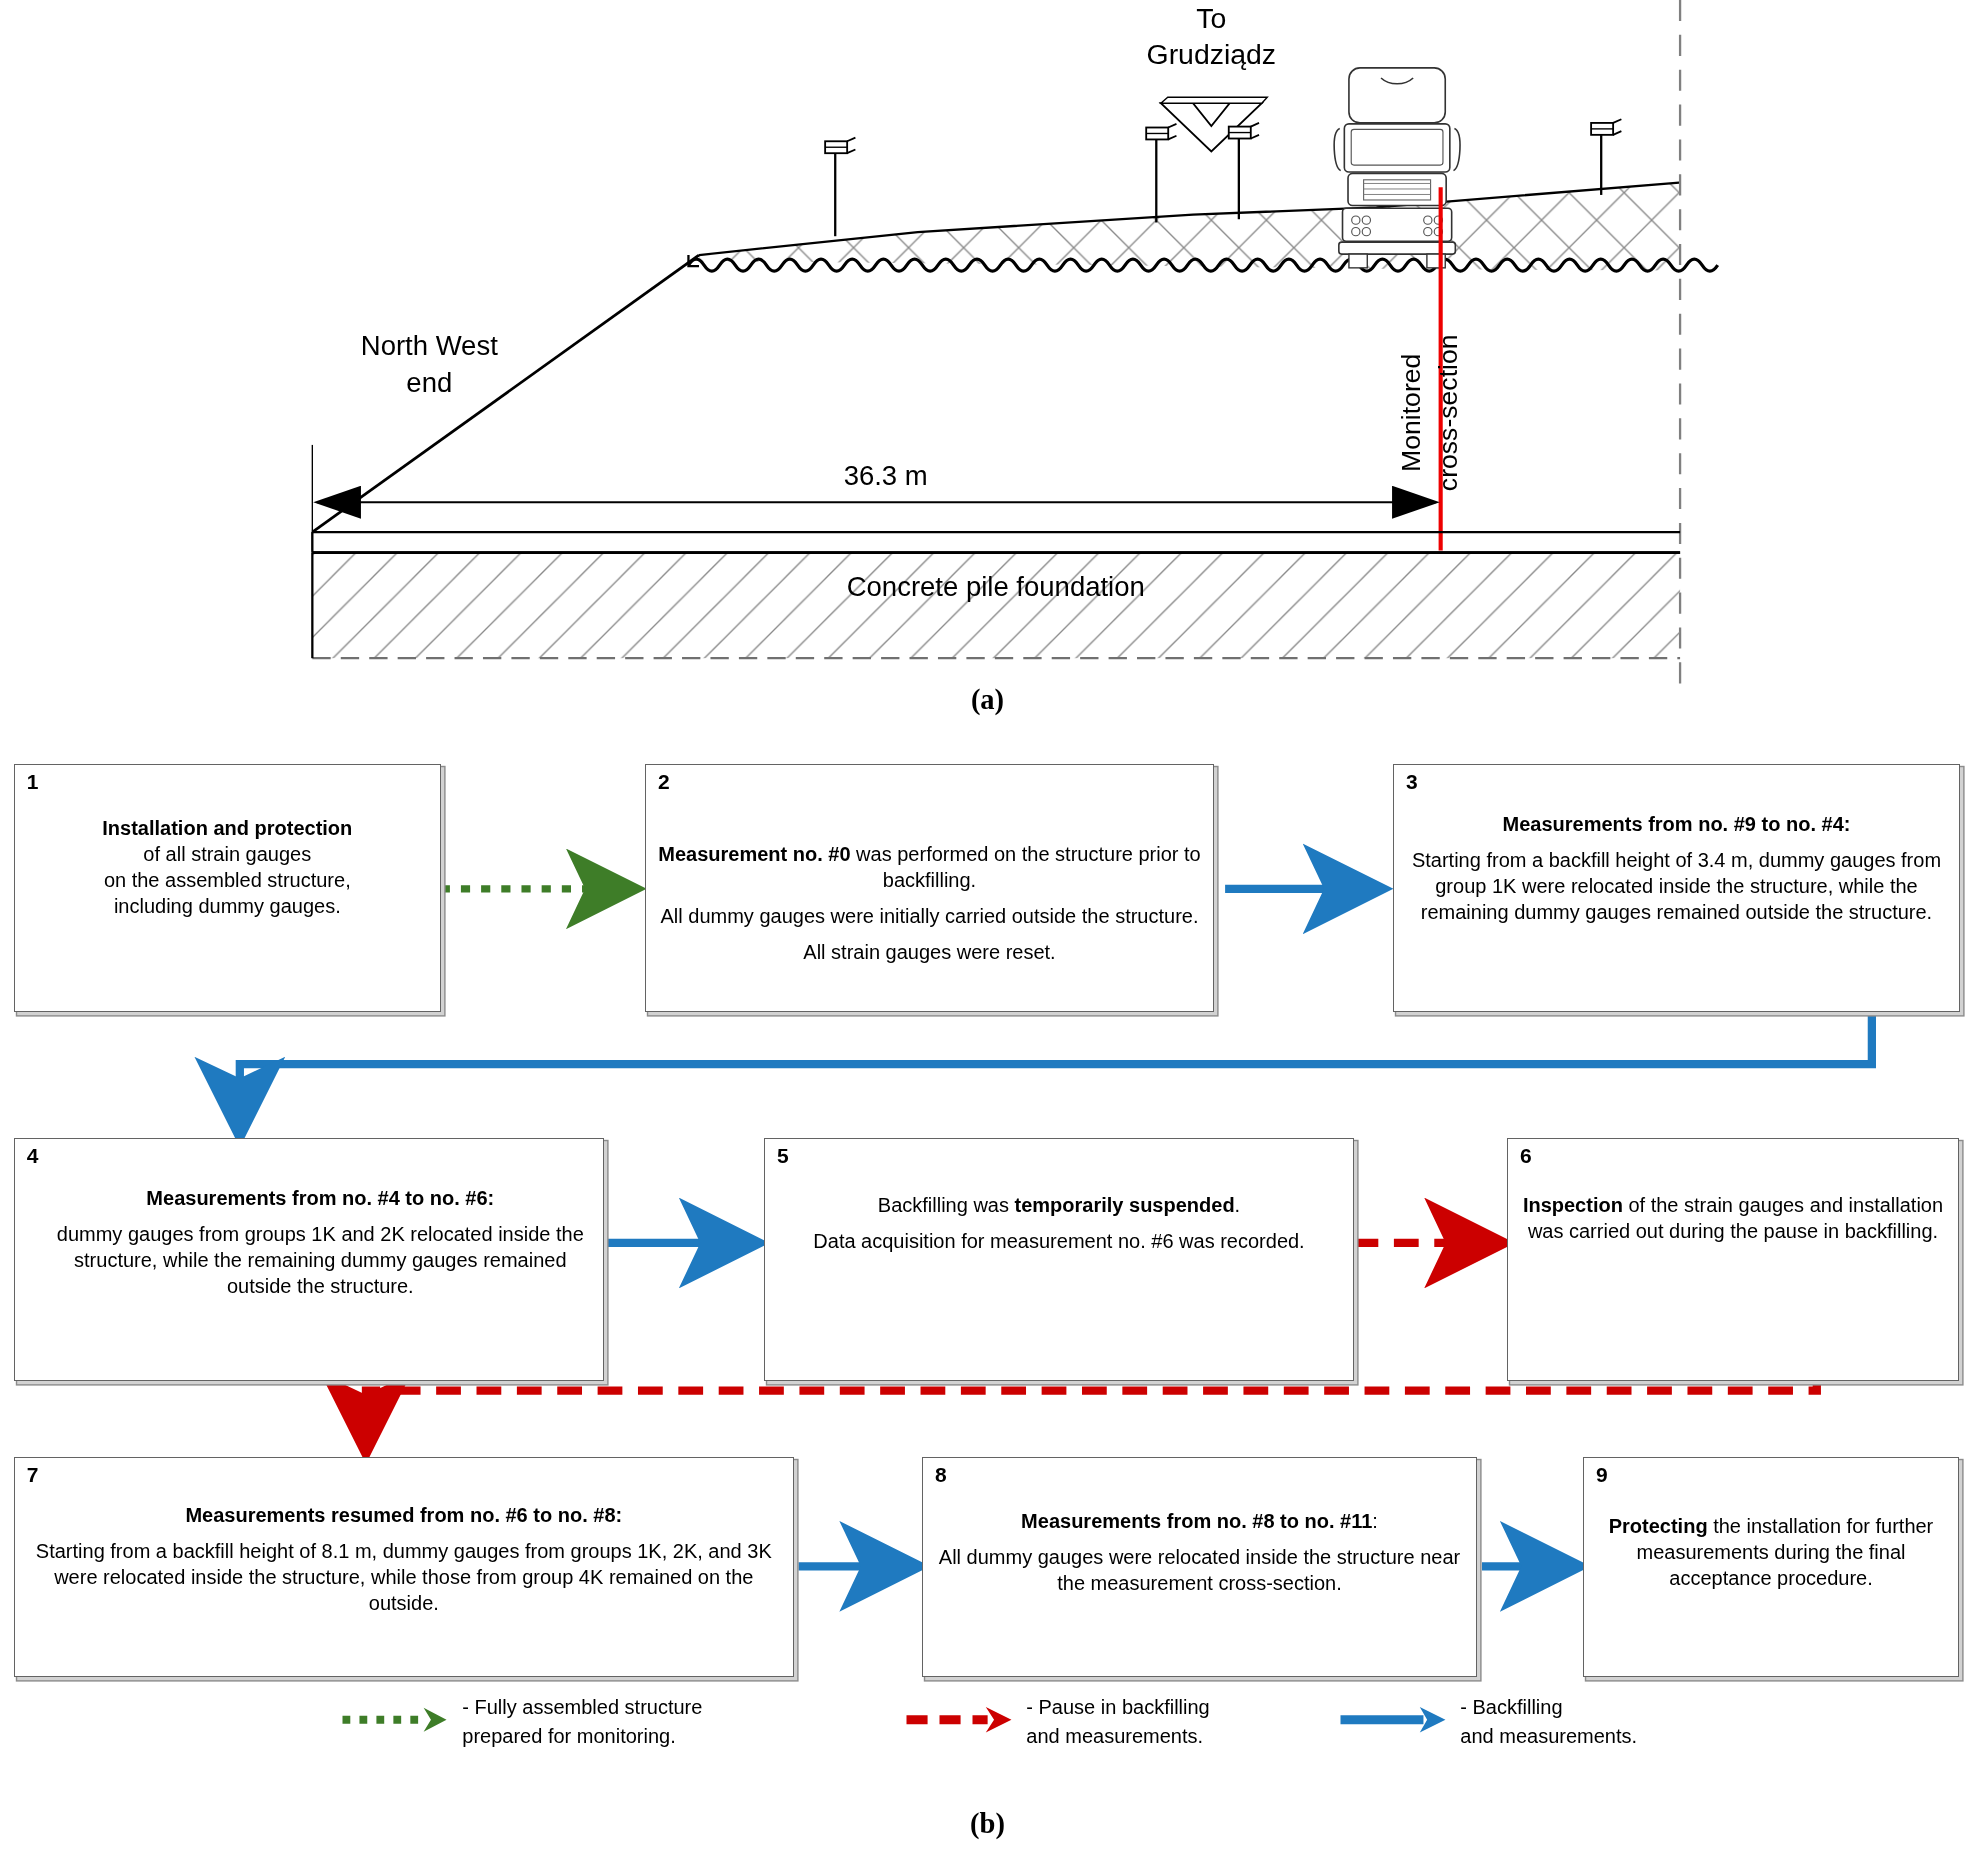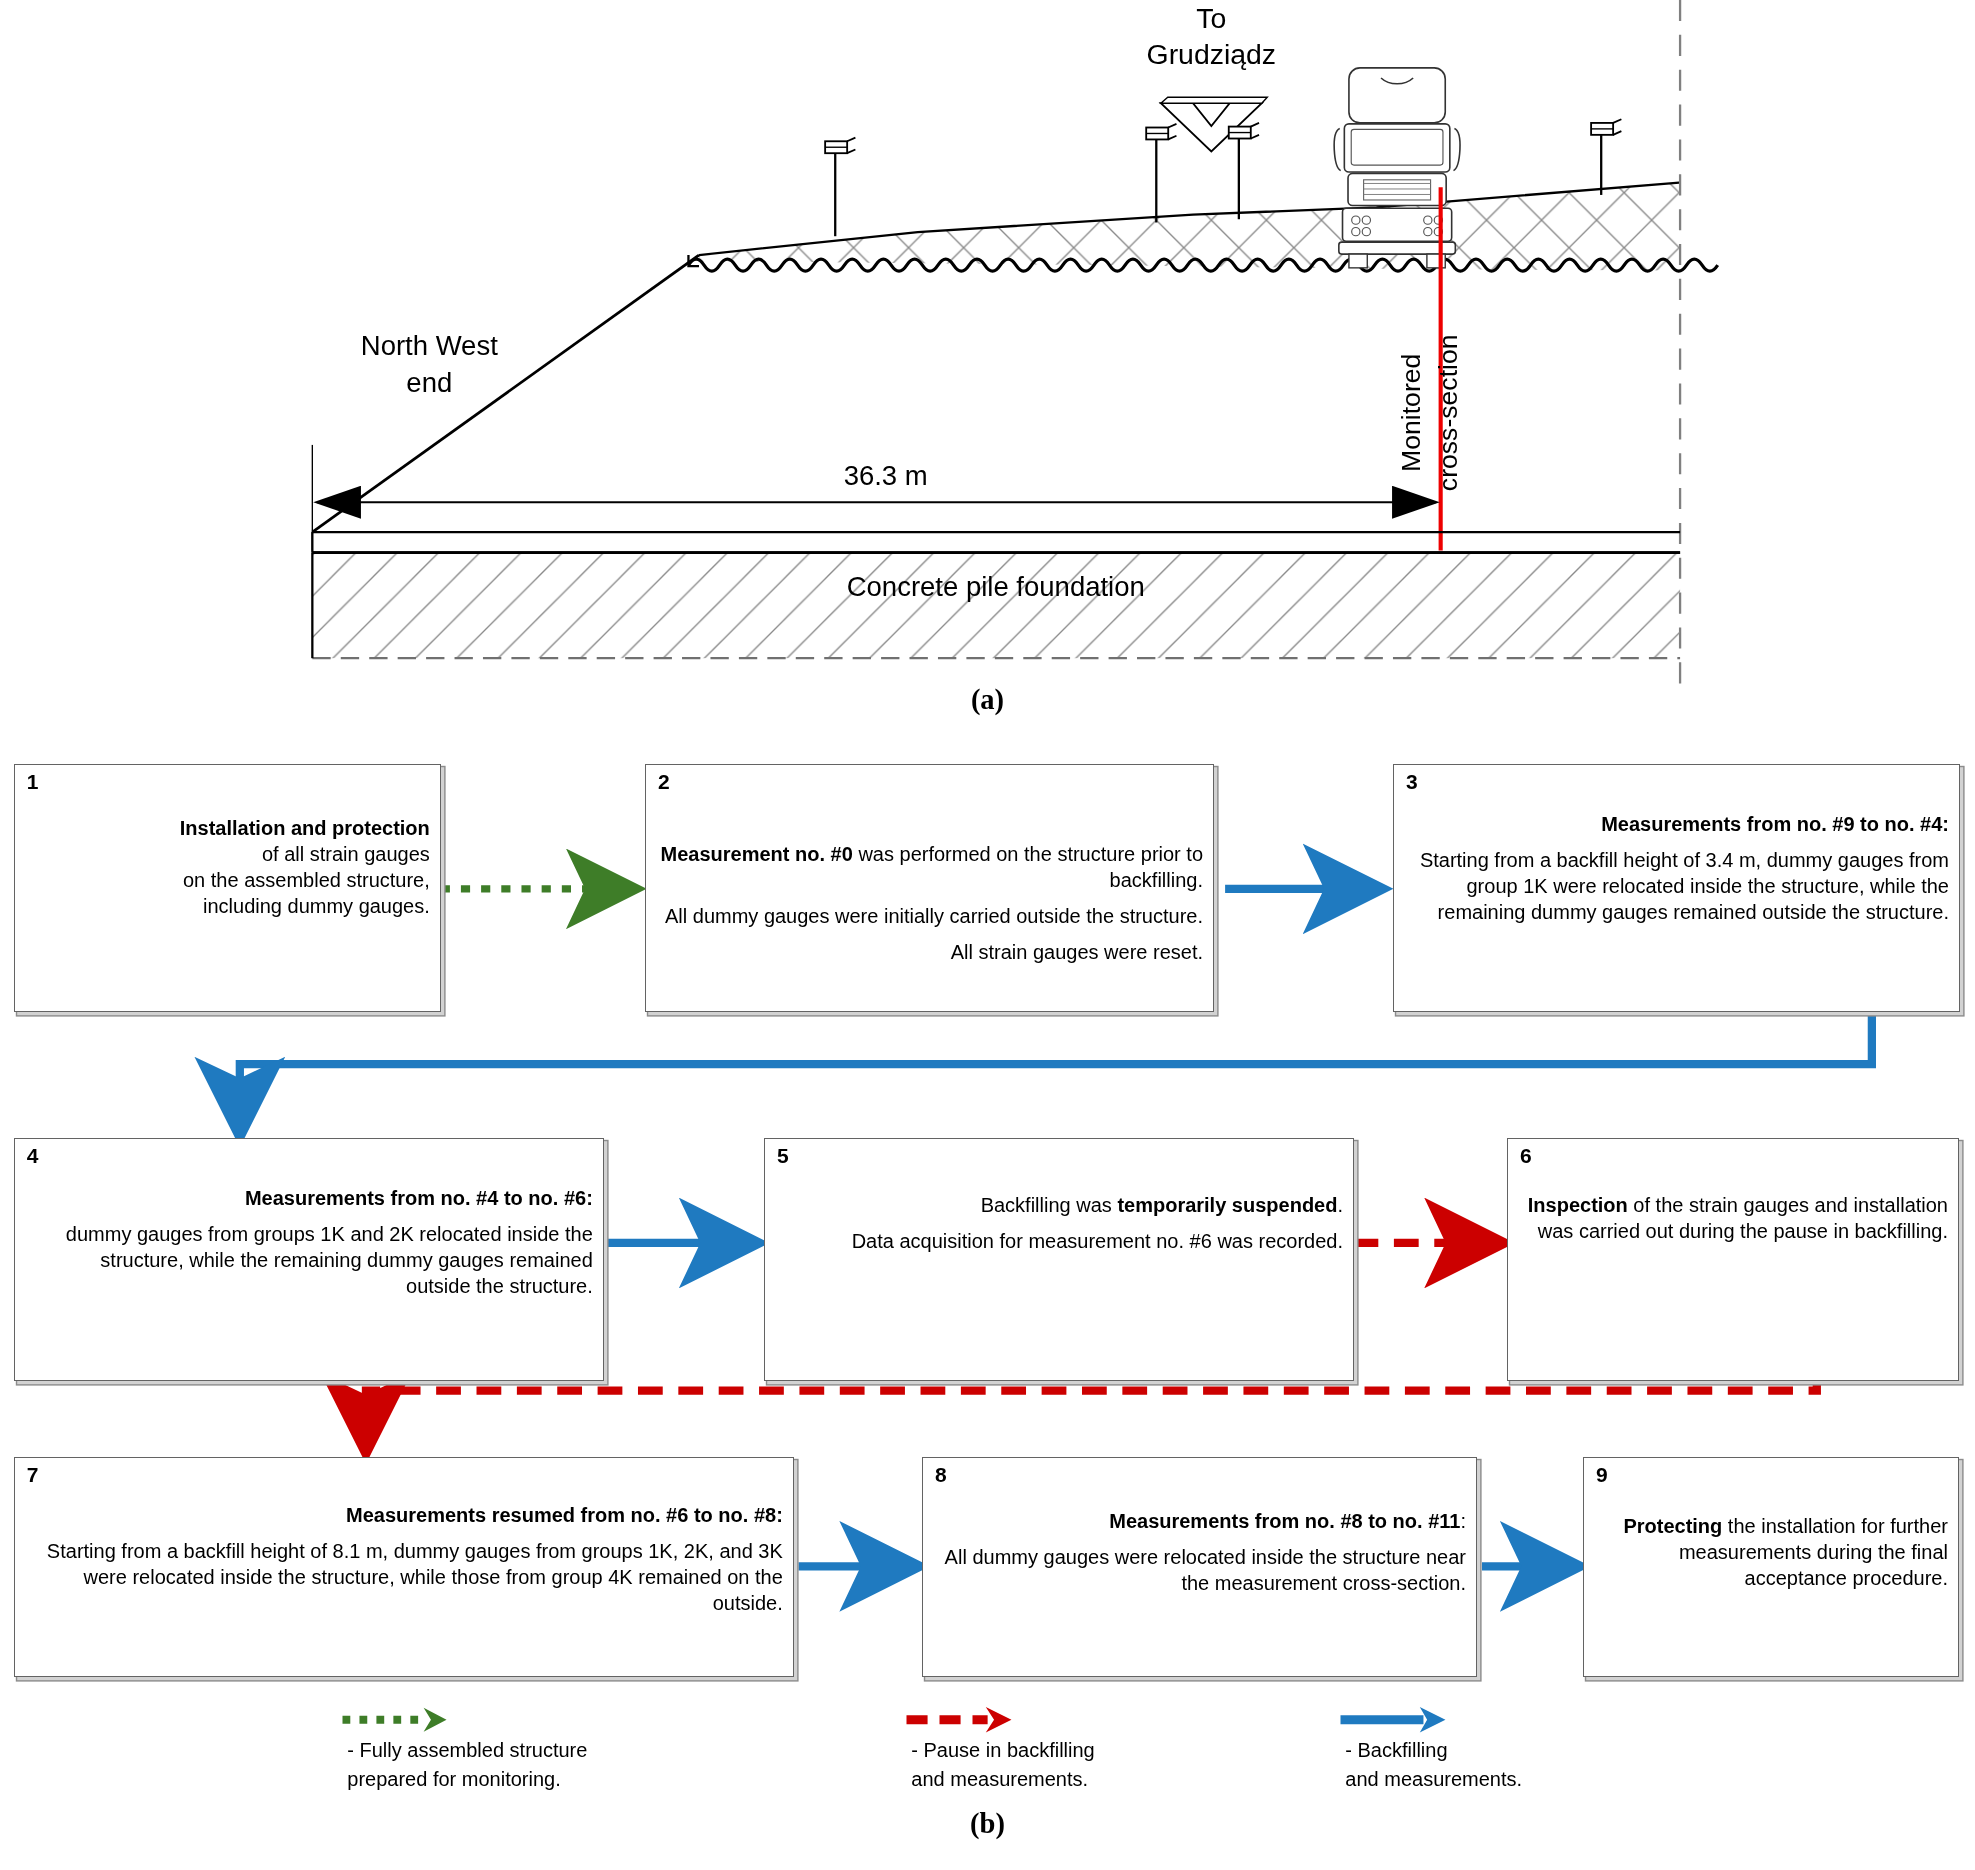--- a/index.html
+++ b/index.html
@@ -77,37 +77,36 @@
     line-height: 1;
   }
   .fbox .btext {
     position: absolute;
     left: 10px;
     right: 10px;
     text-align: center;
     font-size: 20px;
     line-height: 1.30;
   }
-  .fbox .btext p { margin: 0 0 10px 0; text-align: right; }
+  .fbox .btext p { margin: 0 0 10px 0; }
   .fbox .btext p:last-child { margin-bottom: 0; }
   .fbox .btext b { font-weight: bold; }
 
   
   #legend {
     position: absolute;
     left: 0;
     top: 1693px;
     width: 1975px;
     height: 106px;
   }
   .leg-item {
     position: absolute;
     display: flex;
     align-items: flex-start;
-    flex-direction: column;
   }
   .leg-ic { flex: 0 0 auto; margin-top: 13px; }
   .leg-txt {
     font-size: 20px;
     line-height: 1.45;
     margin-left: 7.3px;
     white-space: pre-line;
   }
 </style>
 </head>

